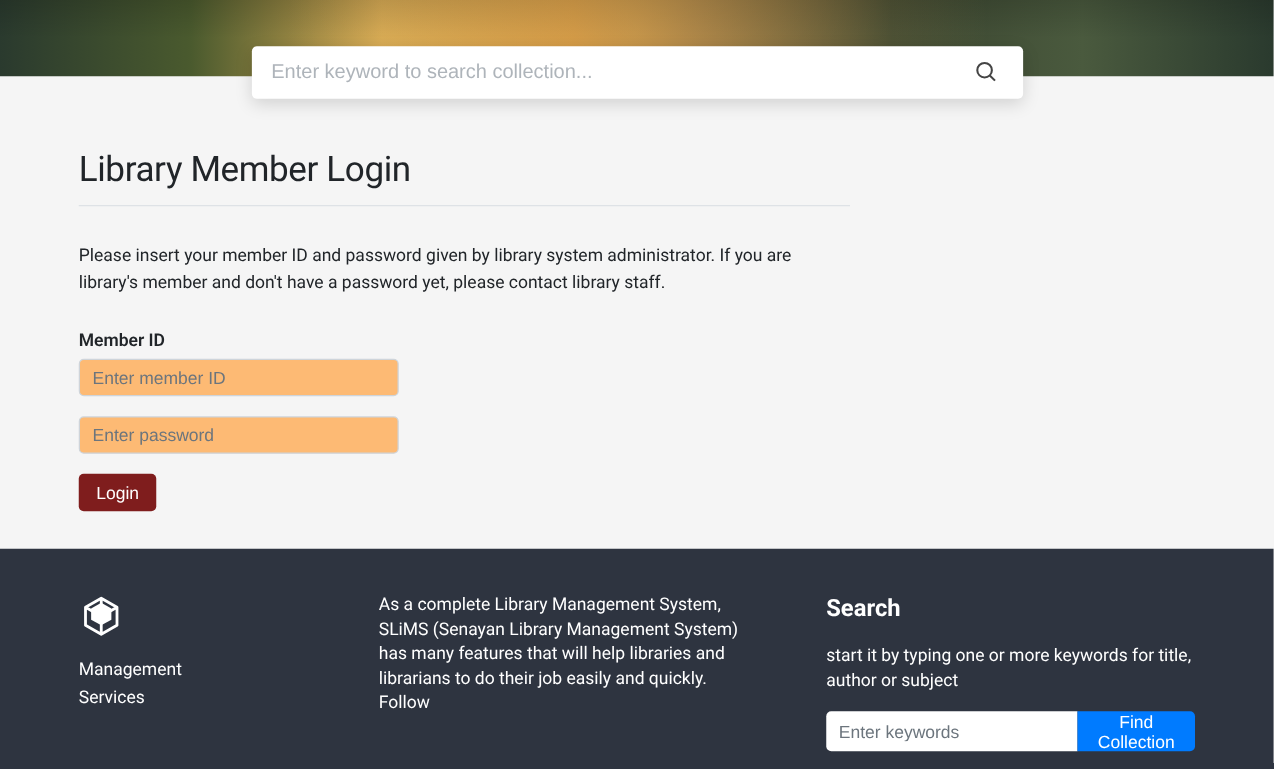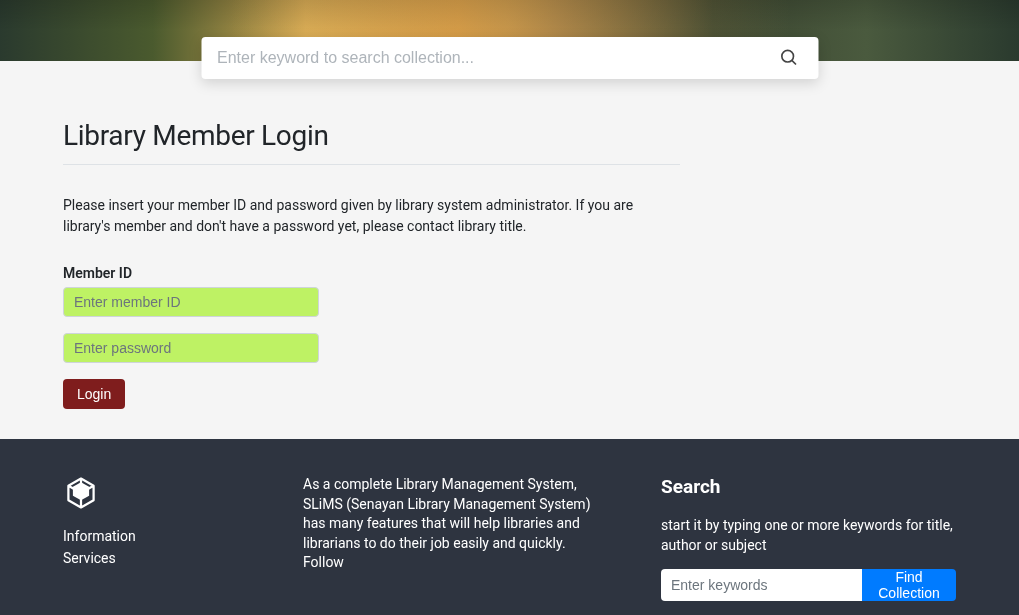--- a/index.html
+++ b/index.html
@@ -106,21 +106,21 @@
       margin-bottom: 6px;
     }
     .form-input {
       width: 256px;
       height: 30px;
       border: 1px solid #ced4da;
       border-radius: 4px;
       padding: 4px 10px;
       font-size: 14px;
       color: #495057;
-      background: #bef264;
+      background: #fdba74;
     }
     .form-input::placeholder {
       color: #6c757d;
     }
     .login-btn {
       background: #7f1d1d;
       border: none;
       color: #fff;
       font-size: 14px;
       padding: 7px 14px;
@@ -219,21 +219,21 @@
           <line x1="21" y1="21" x2="16" y2="16"></line>
         </svg>
       </button>
     </div>
   </div>
 </div>
 
 <div class="content">
   <h1 class="page-title">Library Member Login</h1>
   <hr class="divider">
-  <p class="instructions">Please insert your member ID and password given by library system administrator. If you are library's member and don't have a password yet, please contact library title.</p>
+  <p class="instructions">Please insert your member ID and password given by library system administrator. If you are library's member and don't have a password yet, please contact library staff.</p>
 
   <div class="form-group">
     <label class="form-label">Member ID</label>
     <input type="text" class="form-input" placeholder="Enter member ID" style="">
   </div>
 
   <div class="form-group">
     <input type="password" class="form-input" placeholder="Enter password" style="">
   </div>
 
@@ -243,21 +243,21 @@
 <div class="footer">
   <div class="footer-cols">
     <div class="footer-col-left">
       <div class="footer-logo">
         <svg viewBox="0 0 40 40">
           <path d="M20 4 L34 12 L34 28 L20 36 L6 28 L6 12 Z M20 4 L20 20 L6 12 M20 20 L34 12 M20 20 L20 36" fill="none" stroke="#fff" stroke-width="2.5" stroke-linejoin="round"></path>
           <path d="M20 8 L29 13 L29 23 L20 28 L11 23 L11 13 Z" fill="#fff"></path>
         </svg>
       </div>
       <ul class="footer-links">
-        <li>Information</li>
+        <li>Management</li>
         <li>Services</li>
 
       </ul>
     </div>
 
     <div class="footer-col-mid">
       <p class="footer-text">
         <span>As a complete Library Management System, SLiMS (Senayan Library Management System) has many features that will help libraries and librarians to do their job easily and quickly. Follow </span>
       </p>
     </div>

